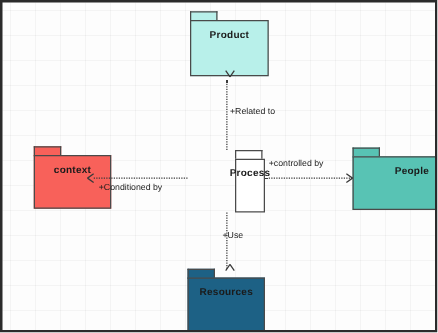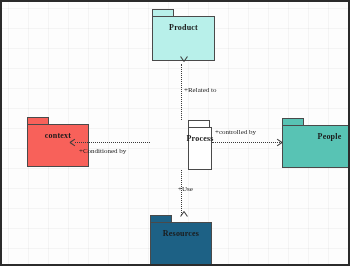--- a/index.html
+++ b/index.html
@@ -13,21 +13,21 @@
     height: 266px;
     box-sizing: border-box;
     border: 2px solid #2b2b2b;
     background-color: #fdfdfd;
     background-image:
       linear-gradient(to right, rgba(0,0,0,0.035) 1px, transparent 1px),
       linear-gradient(to bottom, rgba(0,0,0,0.035) 1px, transparent 1px);
     background-size: 20px 20px;
     background-position: 6px 6px;
     overflow: hidden;
-    font-family: Liberation Serif, serif;
+    font-family: Liberation Sans, sans-serif;
   }
 
   
   .pkg {
     position: absolute;
   }
   .pkg .tab {
     position: absolute;
     left: 0;
     top: 0;

